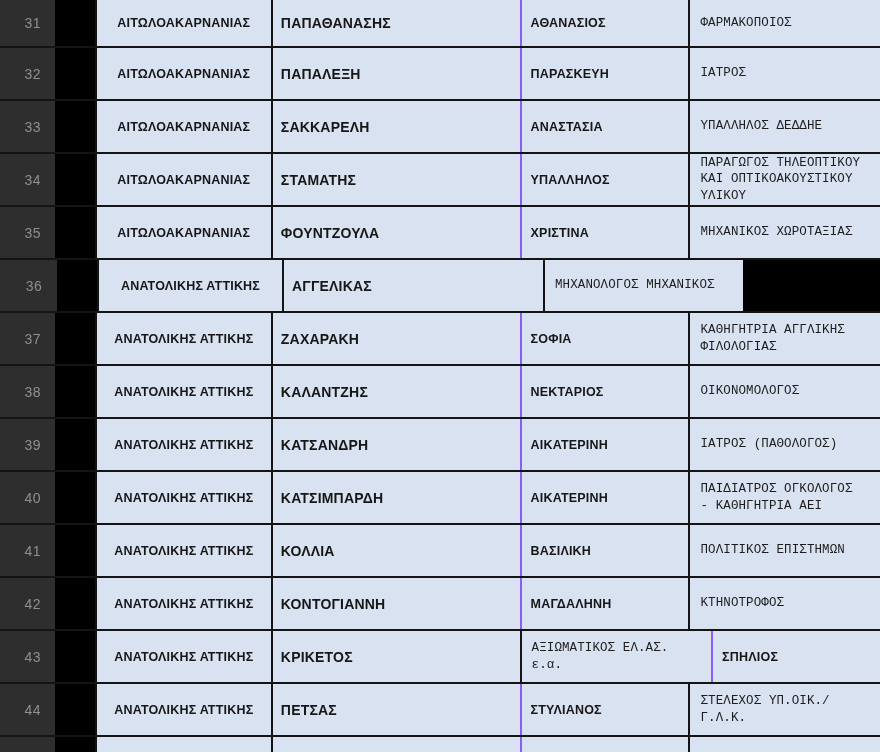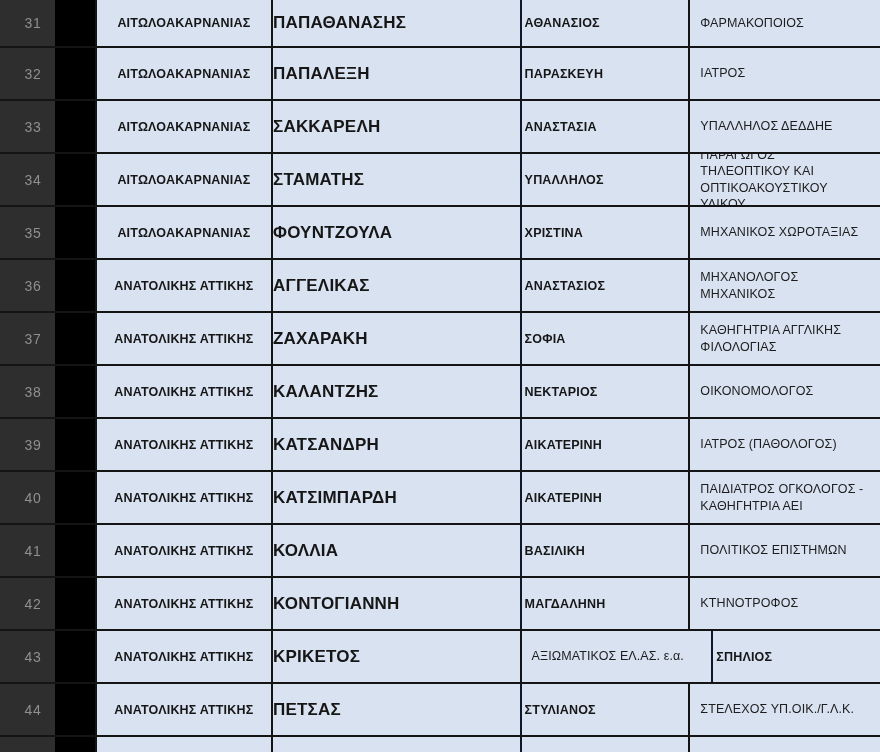--- a/index.html
+++ b/index.html
@@ -19,30 +19,30 @@
     justify-content:center;padding-left:11px;
     font-size:14px;letter-spacing:0.5px;
   }
   .c-region{
     width:185px;border-left:2px solid #141414;
     justify-content:center;text-align:center;
     font-weight:bold;font-size:12.5px;letter-spacing:0.2px;margin-left:40px;
   }
   .c-surname{
     width:261px;border-left:2px solid #141414;
-    font-weight:bold;font-size:17px;letter-spacing:0.2px;
+    padding-left:8px;font-weight:bold;font-size:14px;letter-spacing:0.2px;
   }
   .c-firstname{
-    width:177px;border-left:2px solid #0f172a;
-    padding-left:3px;font-weight:bold;font-size:12.5px;letter-spacing:0.2px;
+    width:177px;border-left:2px solid #8b5cf6;
+    padding-left:9px;font-weight:bold;font-size:12.5px;letter-spacing:0.2px;
   }
   .c-profession{
     width:200px;border-left:2px solid #141414;
     padding-left:10px;padding-right:14px;
-    font-size:12.5px;line-height:1.32;color:#1d1d1d;letter-spacing:0.1px;
+    font-size:12.5px;line-height:1.32;color:#1d1d1d;letter-spacing:0.1px;font-family:Liberation Mono, monospace;
   }
 </style>
 </head>
 <body>
 
 <div class="page">
   <div class="table" id="roster-table">
   <div class="row">
     <div class="cell c-num">
       <span>31</span>
@@ -136,23 +136,20 @@
   <div class="row">
     <div class="cell c-num">
       <span>36</span>
     </div>
     <div class="cell c-region">
       <span>ΑΝΑΤΟΛΙΚΗΣ ΑΤΤΙΚΗΣ</span>
     </div>
     <div class="cell c-surname">
       <span>ΑΓΓΕΛΙΚΑΣ</span>
     </div>
-    <div class="cell c-firstname">
-      <span>ΑΝΑΣΤΑΣΙΟΣ</span>
-    </div>
     <div class="cell c-profession">
       <span>ΜΗΧΑΝΟΛΟΓΟΣ ΜΗΧΑΝΙΚΟΣ</span>
     </div>
   </div>
 
   <div class="row">
     <div class="cell c-num">
       <span>37</span>
     </div>
     <div class="cell c-region">

